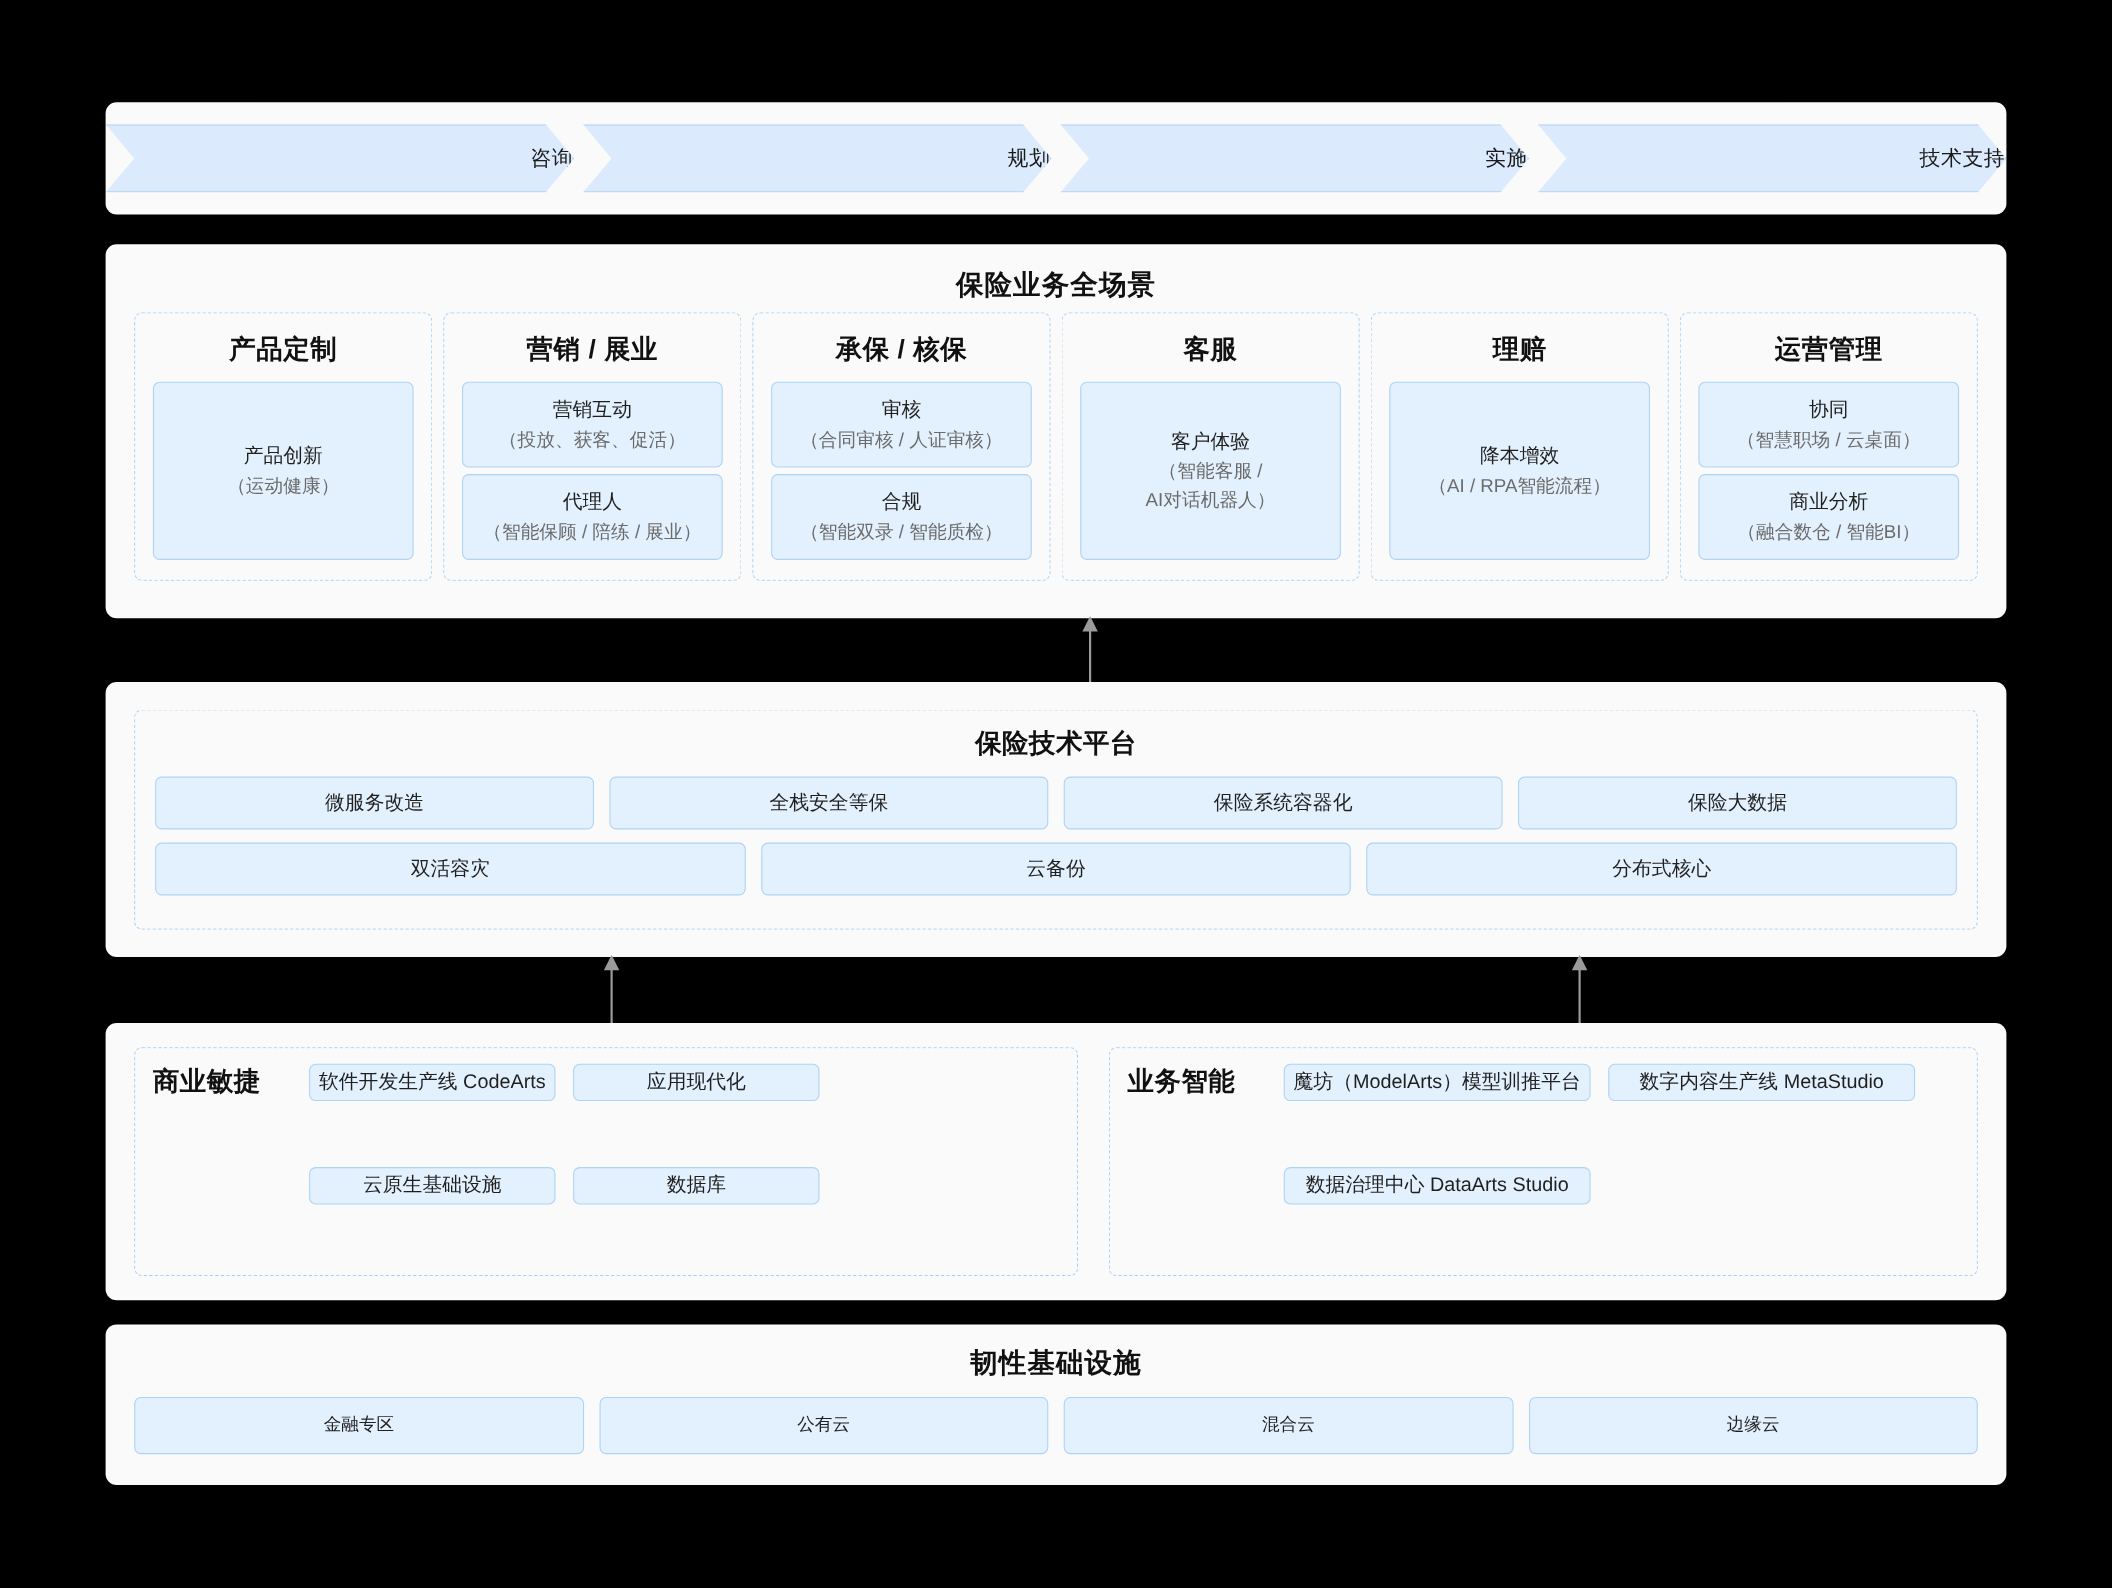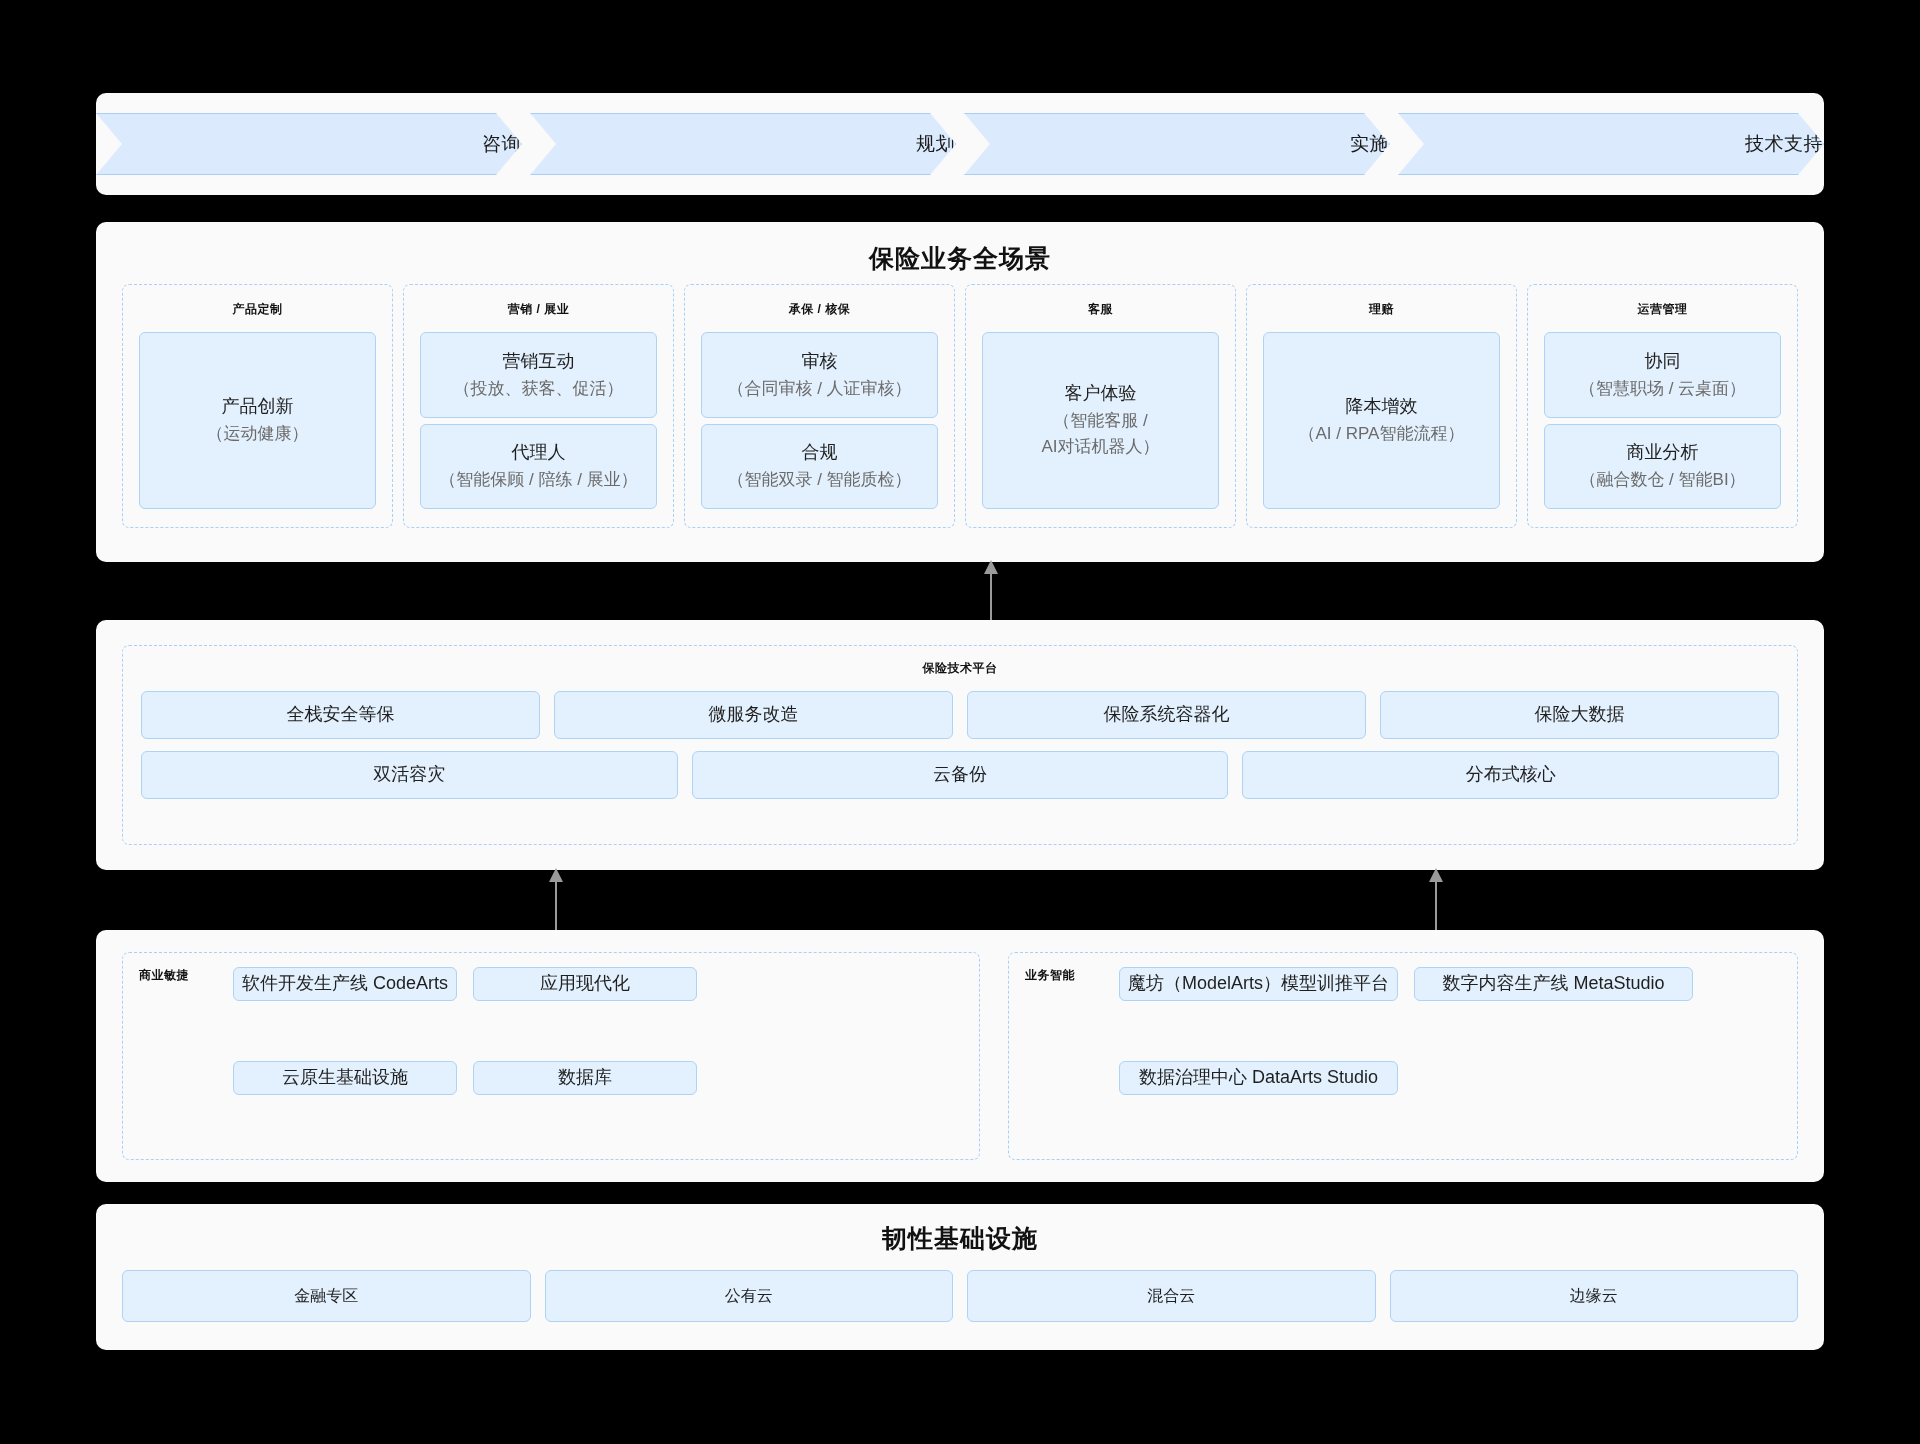--- a/index.html
+++ b/index.html
@@ -57,21 +57,21 @@
 
   
   .dashed {
     border: 1.6px dashed #a9d0f5;
     border-radius: 7px;
     background: transparent;
   }
 
   .grp-title {
     text-align: center;
-    font-size: 12px;
+    font-size: 24px;
     font-weight: bold;
     color: #111;
     letter-spacing: .5px;
   }
 
   
   .bbox {
     background: #e3f0fd;
     border: 1.4px solid #aed3f4;
     border-radius: 6px;
@@ -283,24 +283,24 @@
     <line x1="11" y1="64" x2="11" y2="12" stroke="#9a9a9a" stroke-width="2"></line>
     <polygon points="11,0 18,14 4,14" fill="#9a9a9a"></polygon>
   </svg>
 
   <div class="panel" id="sec-tech">
     <div class="dashed" id="tech-group">
       <div class="grp-title">保险技术平台</div>
 
       <div class="tech-row r1">
         <div class="bbox">
+            <span class="main">微服务改造</span>
+          </div>
+        <div class="bbox">
             <span class="main">全栈安全等保</span>
-          </div>
-        <div class="bbox">
-            <span class="main">微服务改造</span>
           </div>
         <div class="bbox">
             <span class="main">保险系统容器化</span>
           </div>
         <div class="bbox">
             <span class="main">保险大数据</span>
           </div>
       </div>
 
       <div class="tech-row r2">

